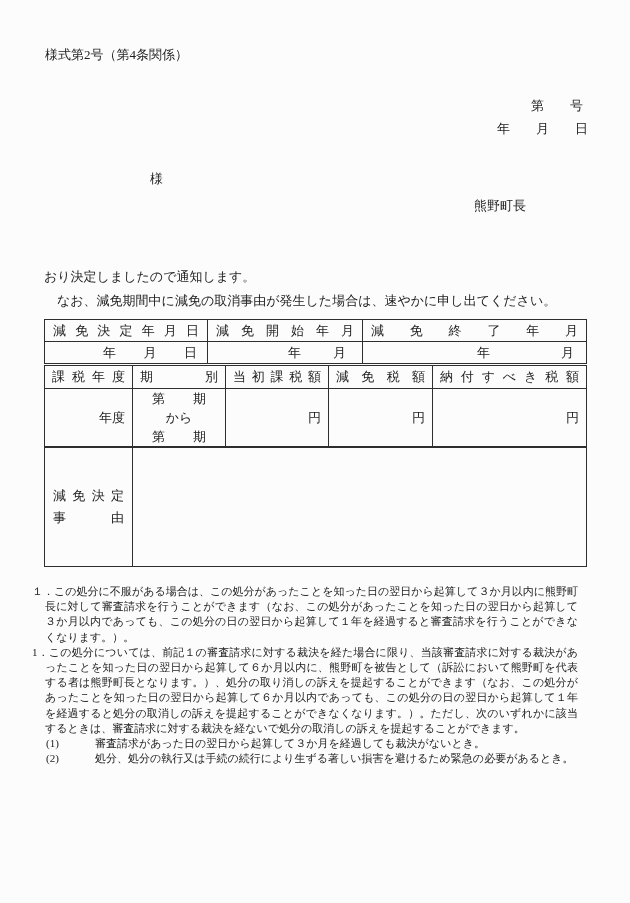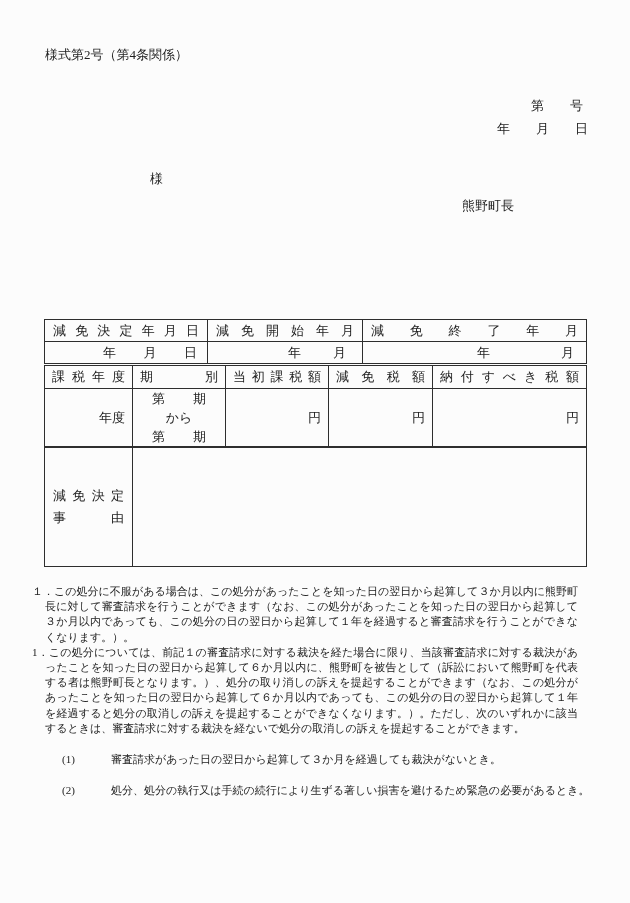--- a/index.html
+++ b/index.html
@@ -15,21 +15,21 @@
     overflow:hidden;
     padding-left:44px;
   }
   .abs { position:absolute; white-space:nowrap; }
 
   .form-label  { top:46px;  left:45px; }
   .doc-title   { top:69px;  left:0; width:630px; text-align:center; white-space:nowrap; position:absolute; letter-spacing:0.5px; }
   .doc-number  { top:97px;  right:47px; }
   .issue-date  { top:120px; right:42px; }
   .addressee   { top:170px; left:150px; }
-  .issuer      { top:197px; left:462px;text-align:right; }
+  .issuer      { top:197px; left:474px;text-align:right; }
 
   .body-l1 { top:244px; left:102px; line-height:17px; }
   .body-l2 { top:268px; left:44px;  line-height:17px; }
   .body-l3 { top:292px; left:57px;  line-height:17px; }
 
   table { border-collapse:collapse; table-layout:fixed; position:absolute; left:44px; background:transparent; }
   td {
     border:1px solid #2e2e2e;
     font-size:13px;
     vertical-align:middle;
@@ -58,34 +58,36 @@
   .reason-line { line-height:22px; }
 
   .notes {
     position:absolute;
     top:584px; left:32px; width:546px;
     font-size:11px; line-height:15.2px;
     text-align:justify;
     color:#222;
   }
   .note   { padding-left:13px; text-indent:-13px; margin:0; }
-  .subitem{ padding-left:14px; margin:16px; white-space:nowrap; }
+  .subitem{ padding-left:14px; margin:0; white-space:nowrap; }
   .marker { display:inline-block; width:49px; }
 </style>
 </head>
 <body>
 
 <div class="page">
 
   <div class="abs form-label">様式第2号（第4条関係）</div>
   <div class="abs doc-number">第　　号</div>
   <div class="abs issue-date">年　　月　　日</div>
   <div class="abs addressee">様</div>
   <div class="abs issuer">熊野町長</div>
 
+  <div class="abs body-l2">おり決定しましたので通知します。</div>
+  <div class="abs body-l3">なお、減免期間中に減免の取消事由が発生した場合は、速やかに申し出てください。</div>
 
   <table class="tblA">
     <colgroup>
         <col style="width:163px">
         <col style="width:155px">
         <col style="width:224px">
       </colgroup>
     <tbody>
         <tr>
       <td>

